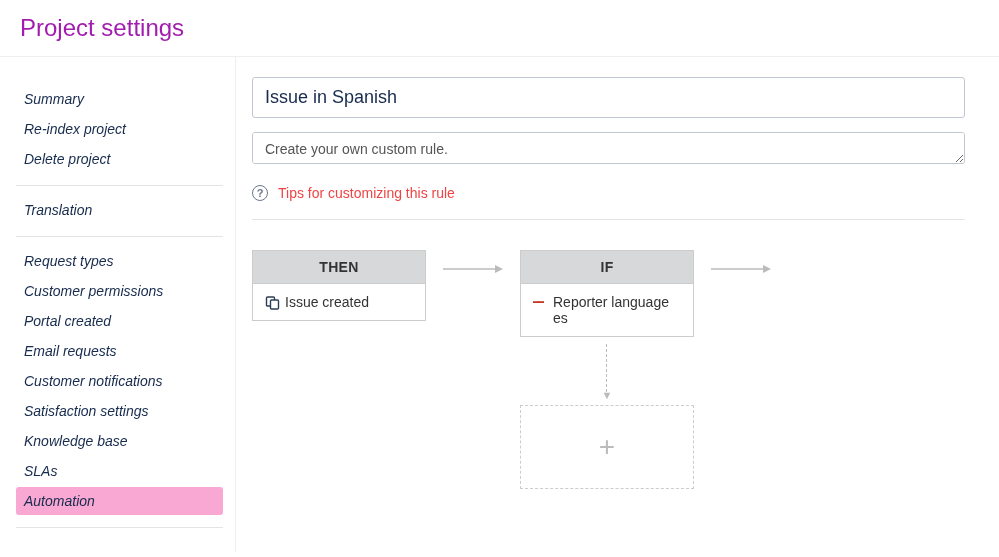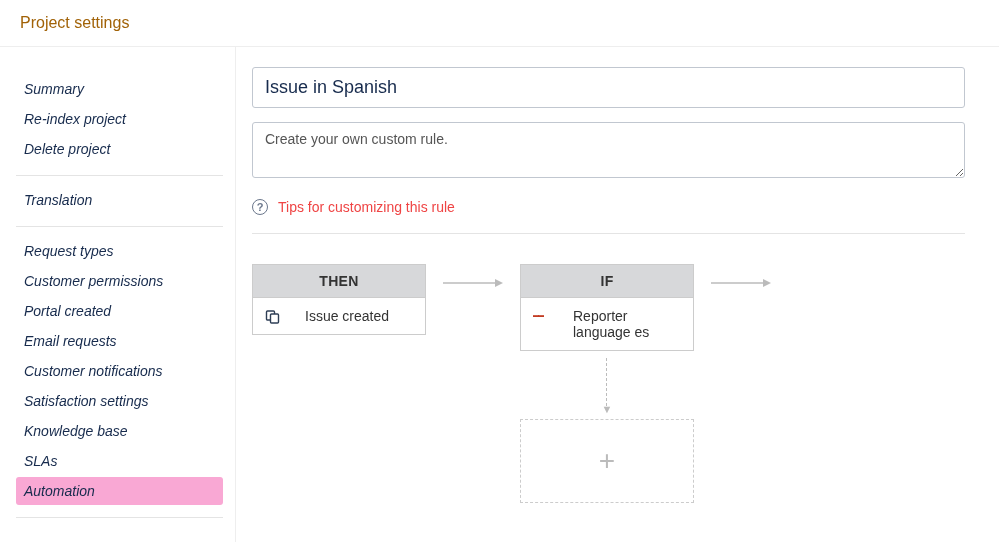--- a/index.html
+++ b/index.html
@@ -9,23 +9,23 @@
     color: #172B4D;
     background: #fff;
     width: 999px;
     height: 557px;
     overflow: hidden;
   }
   .header {
     padding: 14px 20px 14px 20px;
   }
   .header h1 {
-    font-size: 16px;
+    font-size: 24px;
     font-weight: 500;
-    color: #a16207;
+    color: #a21caf;
   }
   .hr-top {
     border: none;
     border-top: 1px solid #eee;
     margin: 0;
   }
   .layout {
     display: flex;
     align-items: flex-start;
   }
@@ -70,21 +70,21 @@
     margin-bottom: 14px;
     font-family: inherit;
   }
   .rule-desc {
     width: 100%;
     border: 1px solid #c1c7d0;
     border-radius: 3px;
     padding: 8px 12px;
     font-size: 14px;
     color: #555;
-    height: 56px;
+    height: 32px;
     resize: both;
     font-family: inherit;
     margin-bottom: 18px;
   }
   .tips-row {
     display: flex;
     align-items: center;
     gap: 10px;
     padding-bottom: 18px;
     border-bottom: 1px solid #e4e4e4;
@@ -128,21 +128,21 @@
     border-bottom: 1px solid #ccc;
   }
   .card-body {
     padding: 10px 12px;
     font-size: 14px;
     color: #333;
   }
   .card-row {
     display: flex;
     align-items: flex-start;
-    gap: 24px;
+    gap: 4px;
     margin-bottom: 6px;
   }
   .card-row:last-child { margin-bottom: 0; }
   .mini-icon {
     width: 16px; height: 14px;
     flex-shrink: 0;
     margin-top: 2px;
   }
   .red-dot {
     font-size: 6px;

